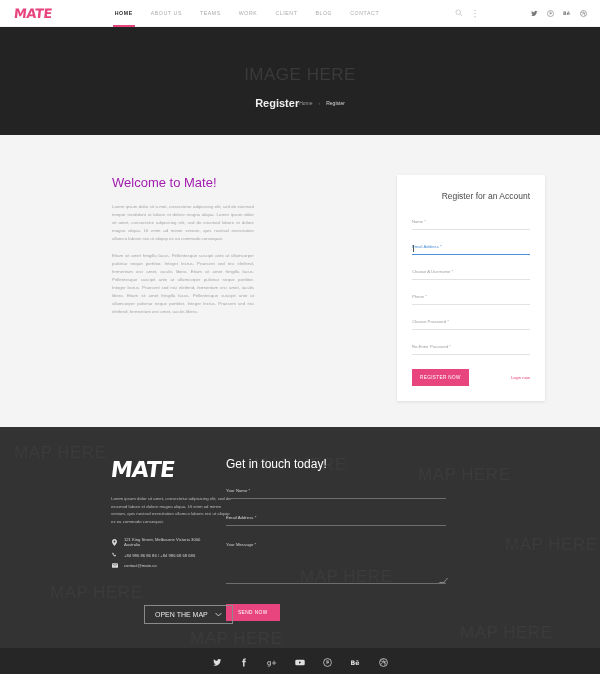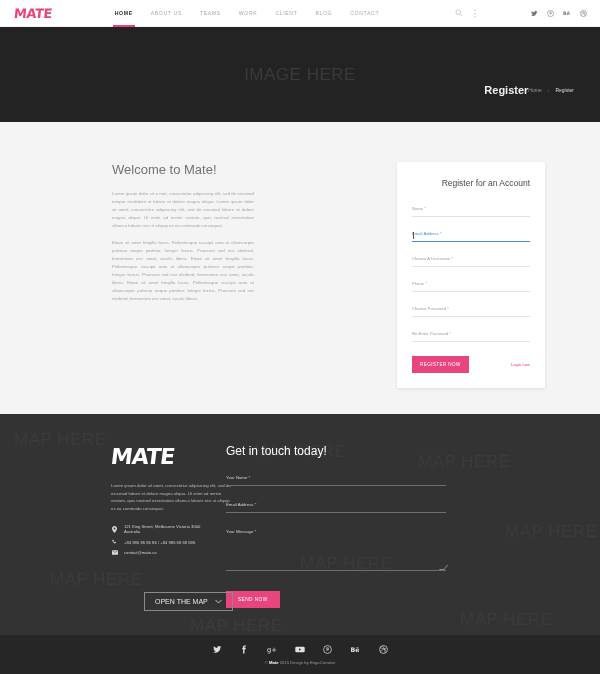--- a/index.html
+++ b/index.html
@@ -40,43 +40,43 @@
     margin-left: auto; display: flex; align-items: center; gap: 10px;
     margin-right: 13px;
   }
   .hicon { color: #b6b6b6; display: flex; align-items: center; }
   .hsep { width: 34px; }
   .soc-head { display: flex; gap: 9px; align-items: center; }
   .soc-head .hicon { color: #777777; }
 
   
   .banner {
-    height: 95px; background: #232323; position: relative;
+    height: 108px; background: #232323; position: relative;
     display: flex; align-items: flex-end;
   }
   .banner-watermark {
     position: absolute; top: 38px; left: 0; right: 0; text-align: center;
     font-size: 17px; color: #3a3a3a; letter-spacing: 0.5px;
   }
   .banner-inner {
-    width: 100%; display: flex; align-items: center; justify-content: flex-end;
+    width: 100%; display: flex; align-items: center; justify-content: center;
     padding: 0 26px 26px 26px;
   }
   .banner-title { color: #efefef; font-size: 11px; }
   .breadcrumb { display: flex; align-items: center; gap: 6px; font-size: 5px; color: #9a9a9a; }
   .breadcrumb .crumb-sep { color: #6a6a6a; font-size: 5px; }
   .breadcrumb .crumb.active { color: #d8d8d8; }
 
   
   .main {
     background: #f4f4f4; padding: 40px 26px 40px 26px;
     display: flex; gap: 20px; height: 292px;
   }
   .welcome { width: 228px; padding-left: 86px; }
-  .welcome-title { font-size: 13px; color: #737373; font-weight: normal; margin-bottom: 13px; }
+  .welcome-title { font-size: 13px; color: #a21caf; font-weight: normal; margin-bottom: 13px; }
   .welcome-p {
     font-size: 4.4px; line-height: 8px; color: #a6a6a6; margin-bottom: 9px;
     text-align: justify;
   }
 
   .card {
     width: 148px; background: #ffffff; margin-left: auto; margin-right: 29px;
     padding: 16px 15px 18px 15px;
     box-shadow: 0 1px 3px rgba(0,0,0,0.10);
     height: 226px;

